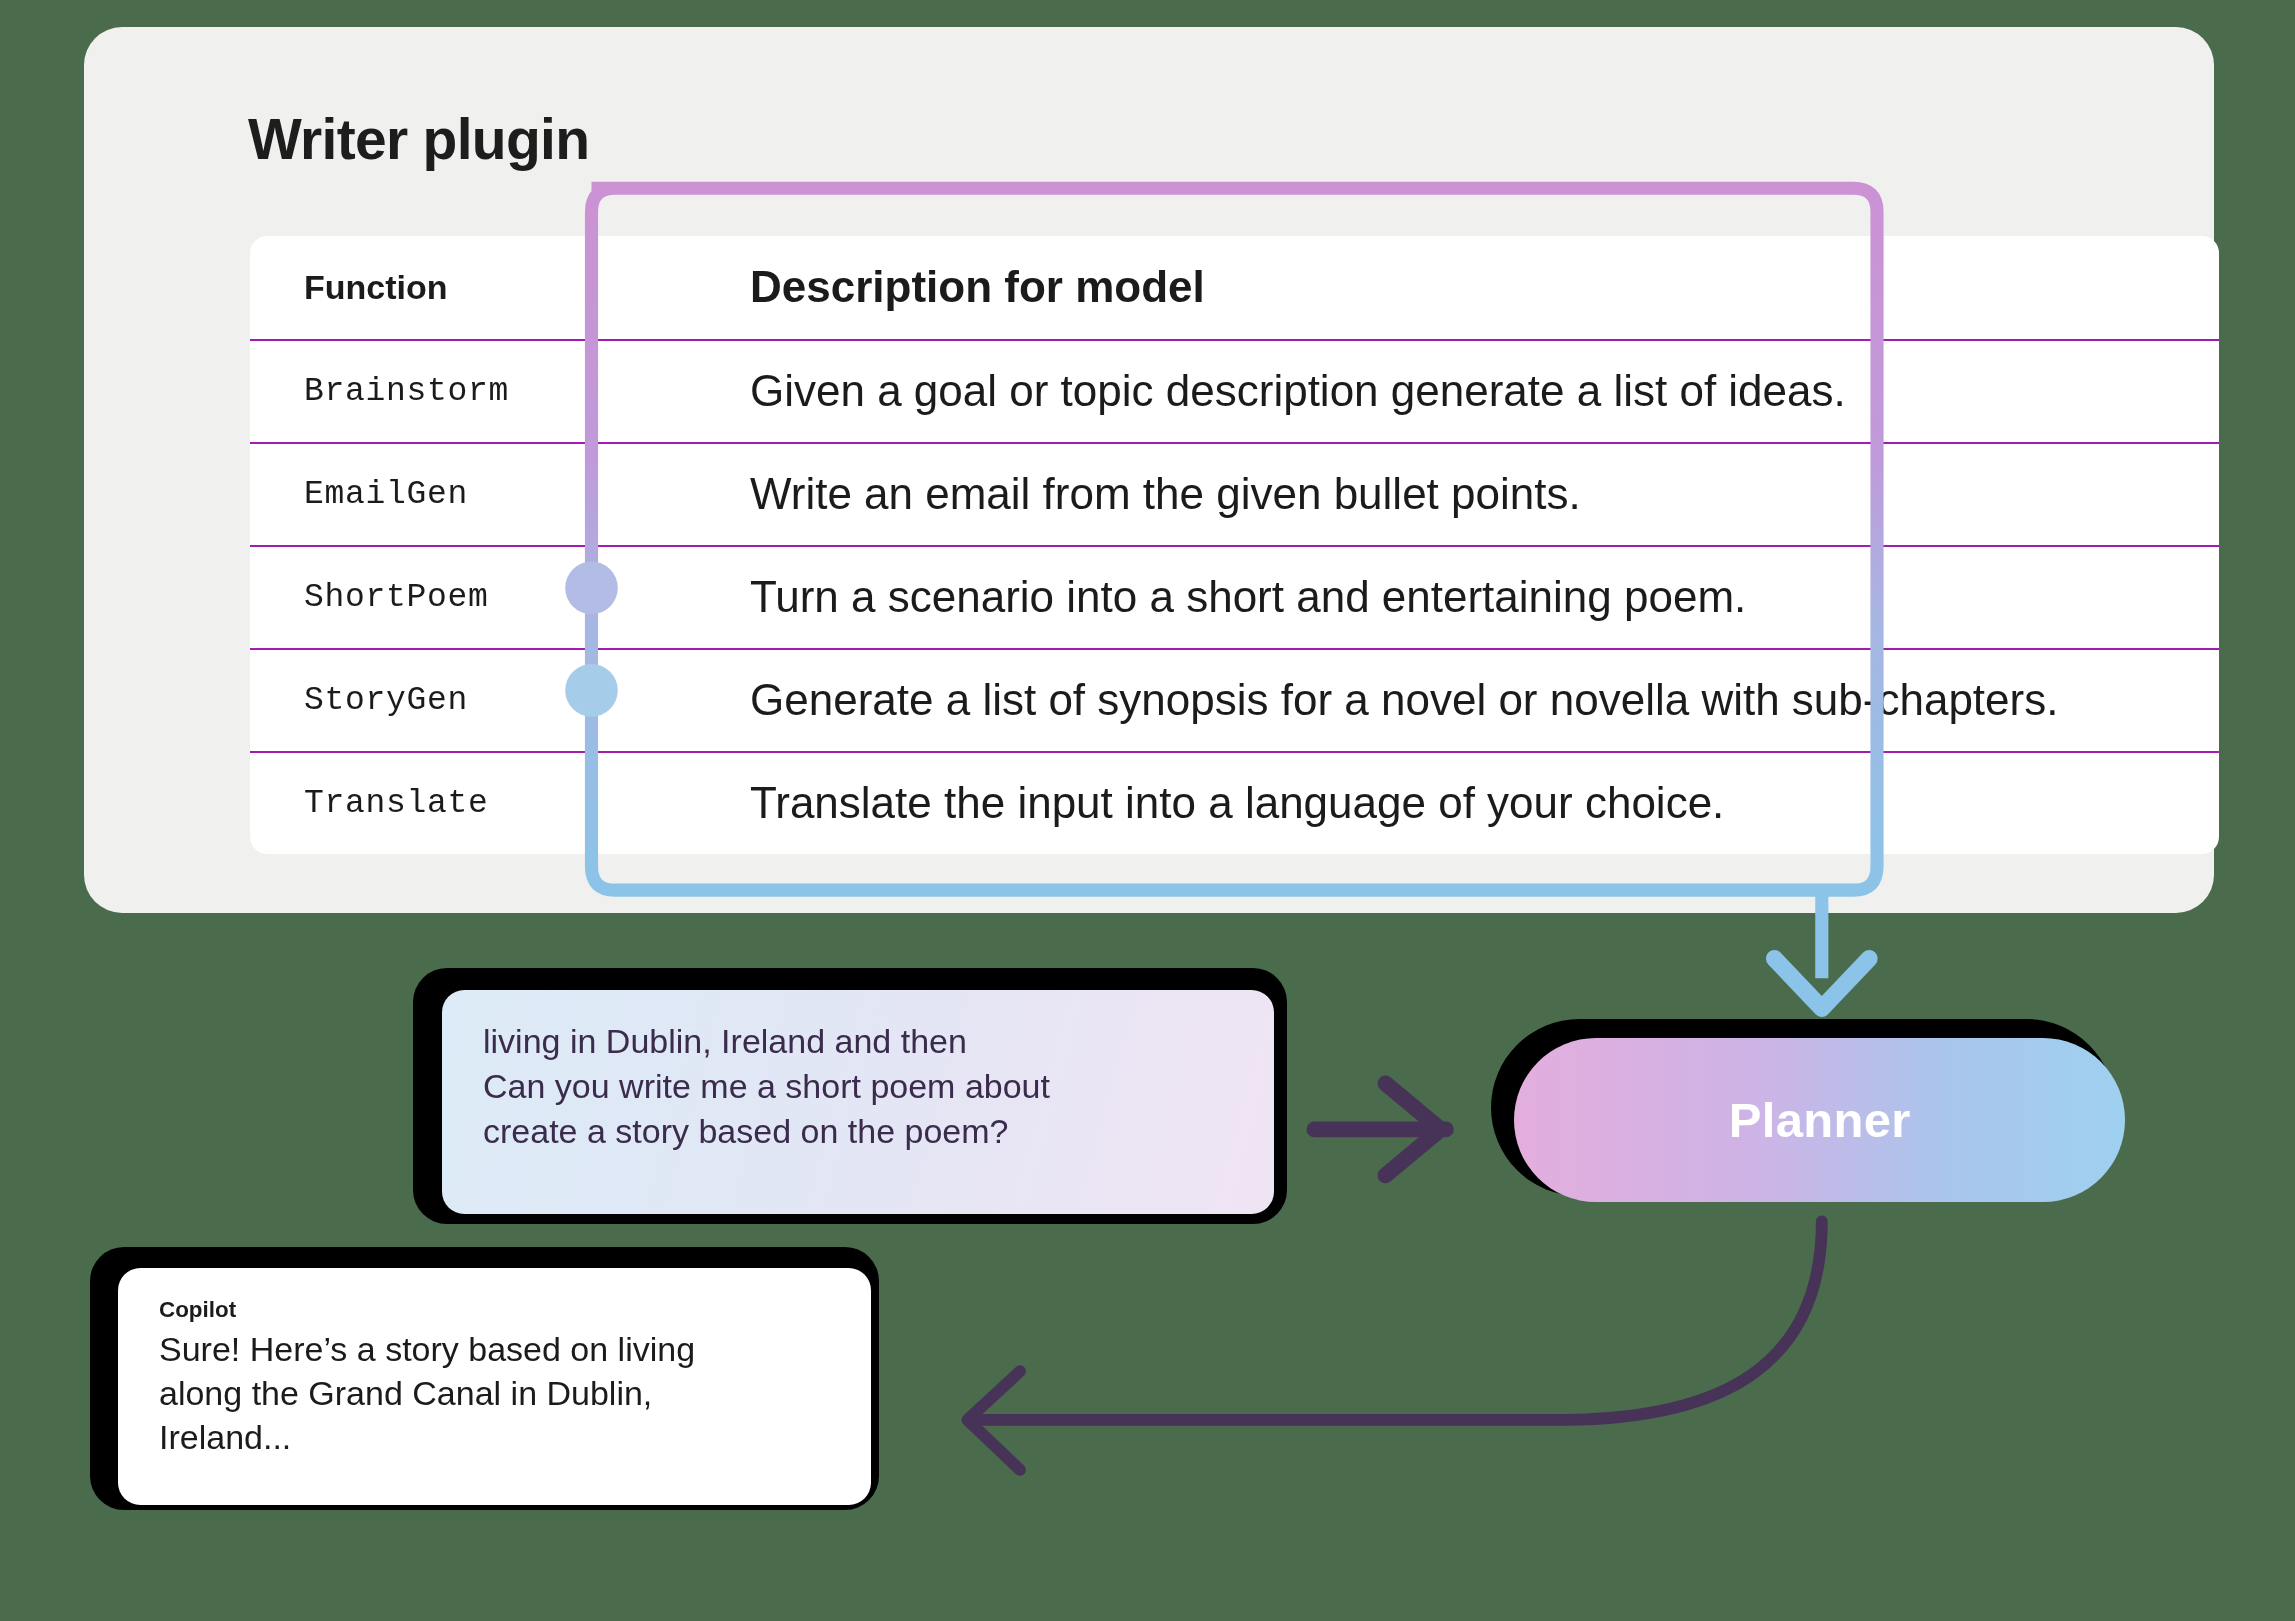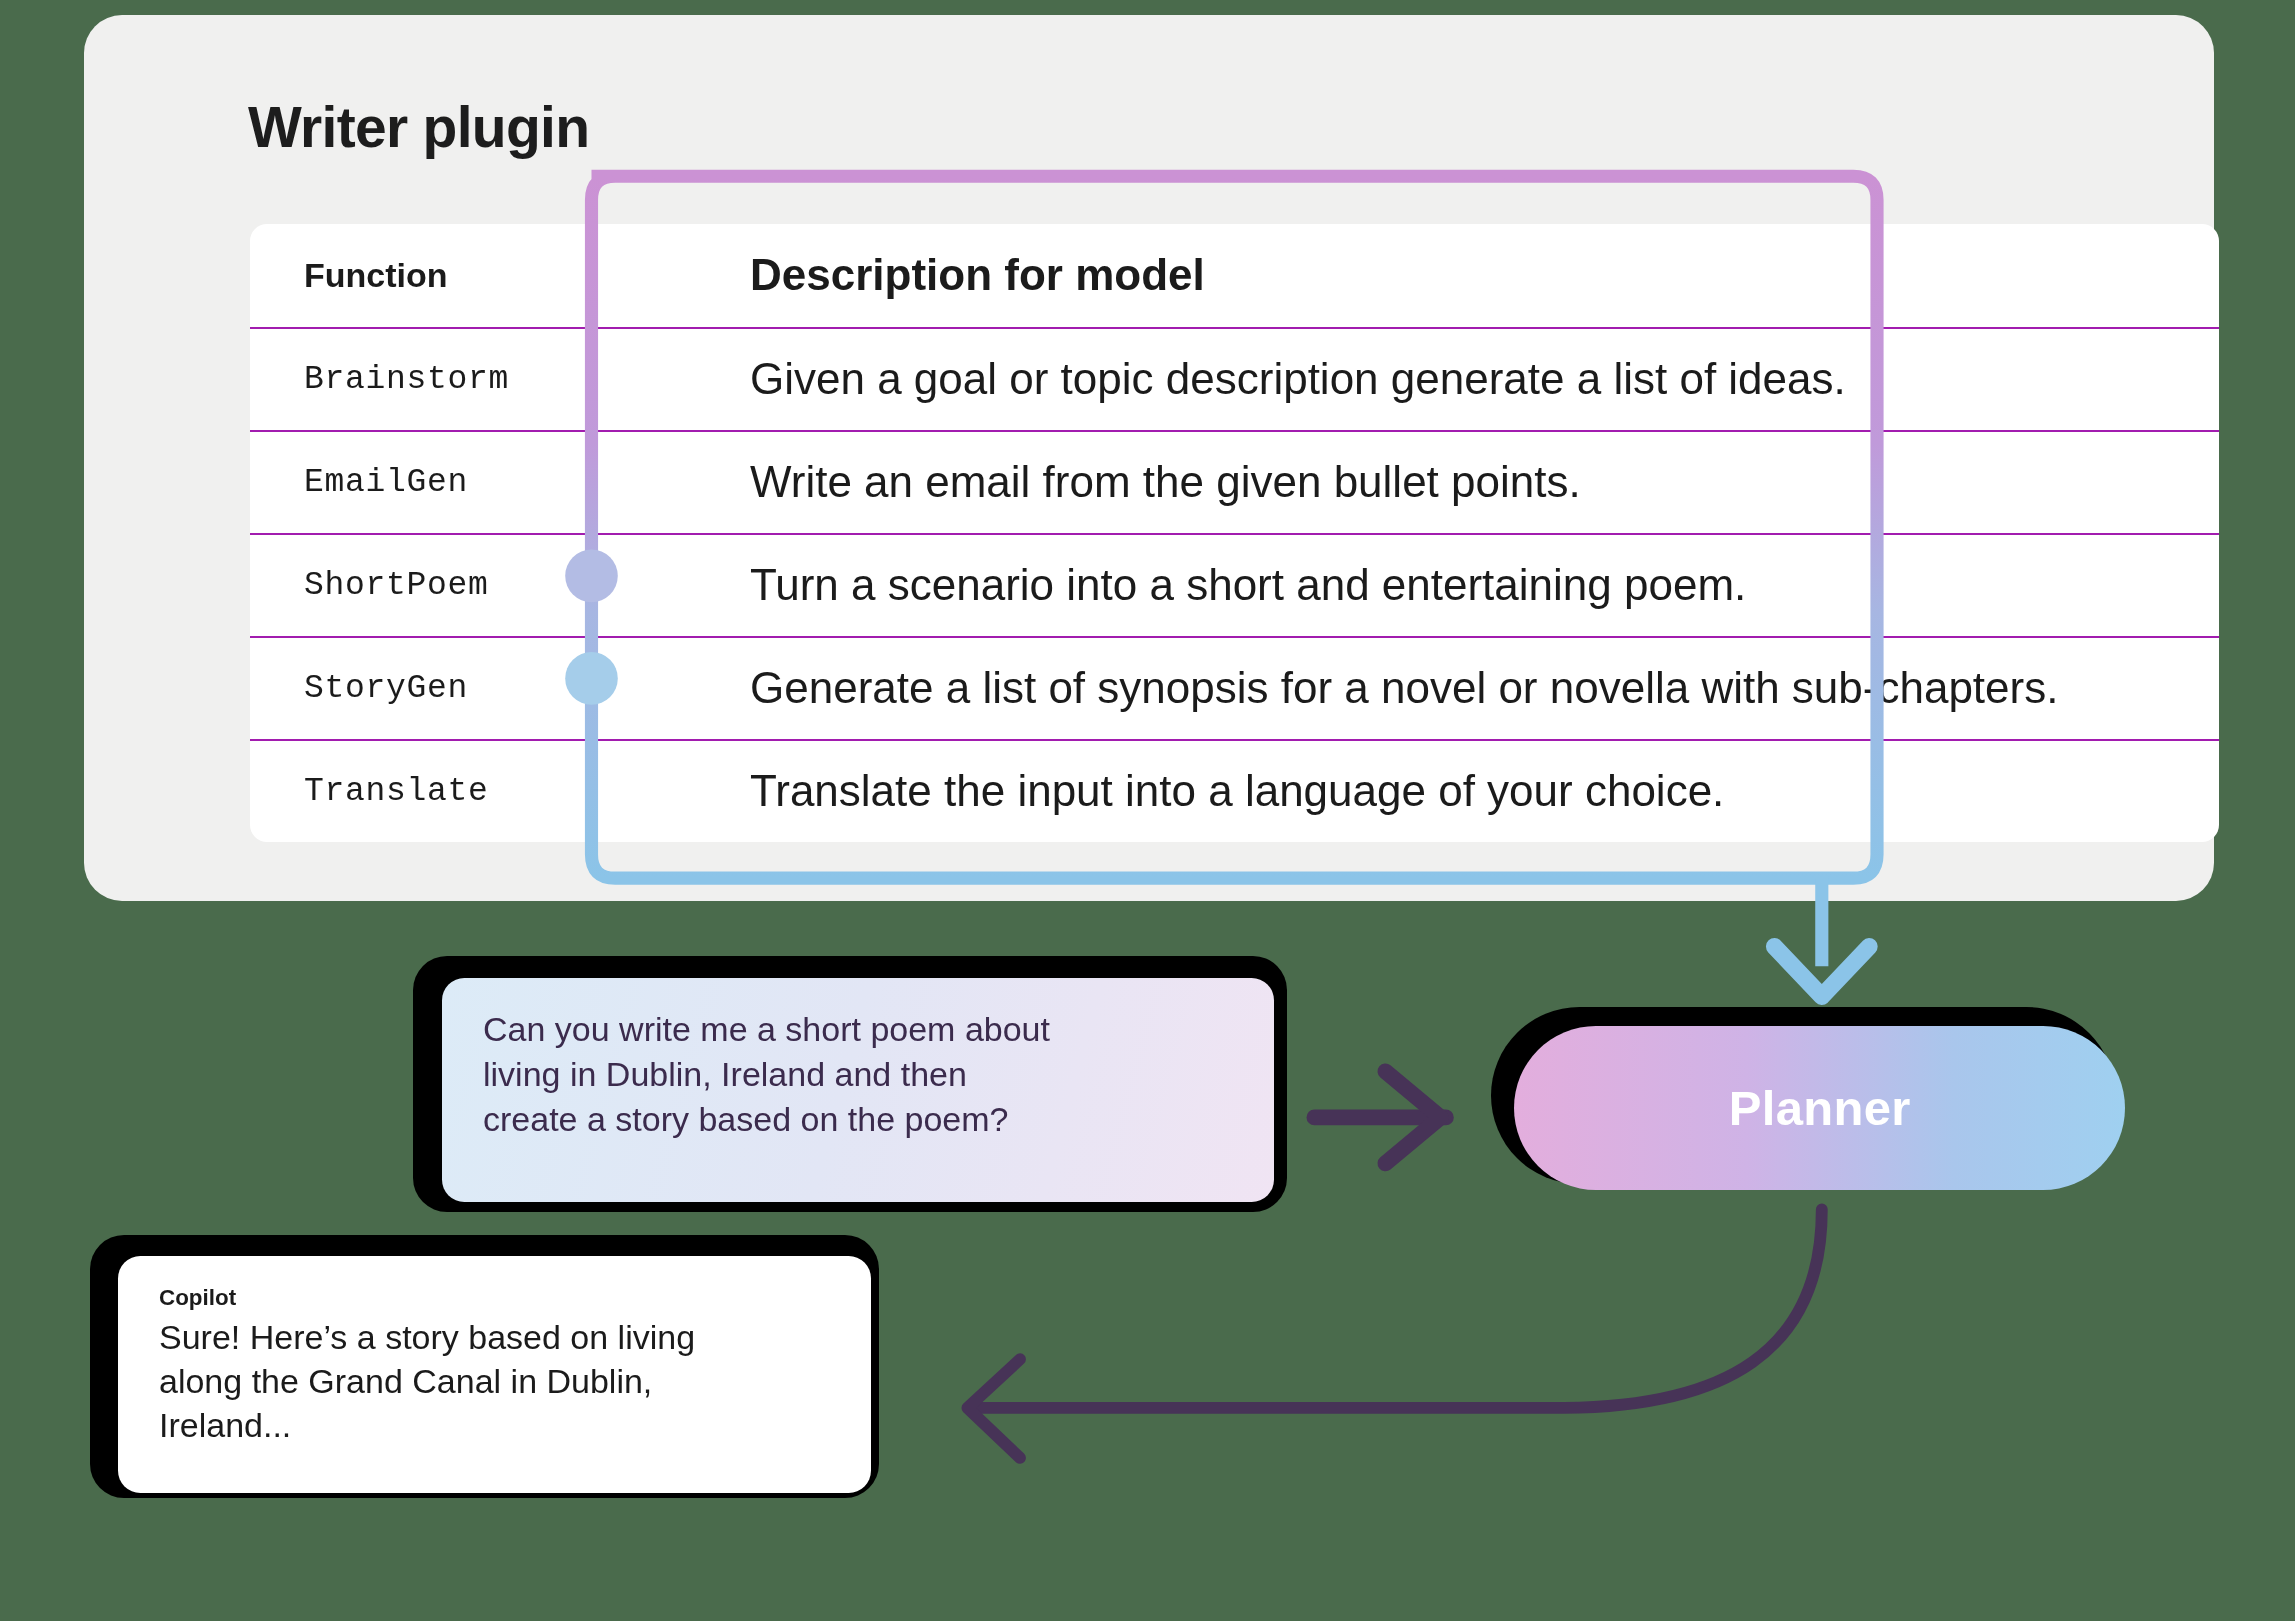--- a/index.html
+++ b/index.html
@@ -2,21 +2,21 @@
 <html style="font-size:10.5px"><head>
 <meta charset="utf-8">
 <style>
   html,body{margin:0;padding:0;}
   body{
     width:2295px;height:1621px;
     background:#4a6b4c;
     font-family:"Liberation Sans", sans-serif;
     overflow:hidden;position:relative;
   }
-  .stage{position:absolute;inset:0;}
+  .stage{position:absolute;inset:0;margin-top:12px;}
 
   
   .plugin-card{
     position:absolute;left:84px;top:14.5px;width:2130px;height:886px;
     background:#f0f0ef;border-radius:38px;
   }
   .plugin-title{
     position:absolute;left:164px;top:79px;
     font-size:57px;font-weight:bold;color:#1d1d1d;
     letter-spacing:-0.7px;white-space:nowrap;
@@ -171,22 +171,22 @@
   <div class="planner-wrap">
     <div class="planner-shadow"></div>
     <div class="planner">
       <span class="planner-label">Planner</span>
     </div>
   </div>
 
   <div class="prompt-wrap">
     <div class="prompt-shadow"></div>
     <div class="prompt">
+      <div class="prompt-text">living in Dublin, Ireland and then</div>
       <div class="prompt-text">Can you write me a short poem about</div>
-      <div class="prompt-text">living in Dublin, Ireland and then</div>
       <div class="prompt-text">create a story based on the poem?</div>
     </div>
   </div>
 
   <div class="copilot-wrap">
     <div class="copilot-shadow"></div>
     <div class="copilot">
       <div class="copilot-name">Copilot</div>
       <div class="copilot-text">Sure! Here’s a story based on living</div>
       <div class="copilot-text">along the Grand Canal in Dublin,</div>

